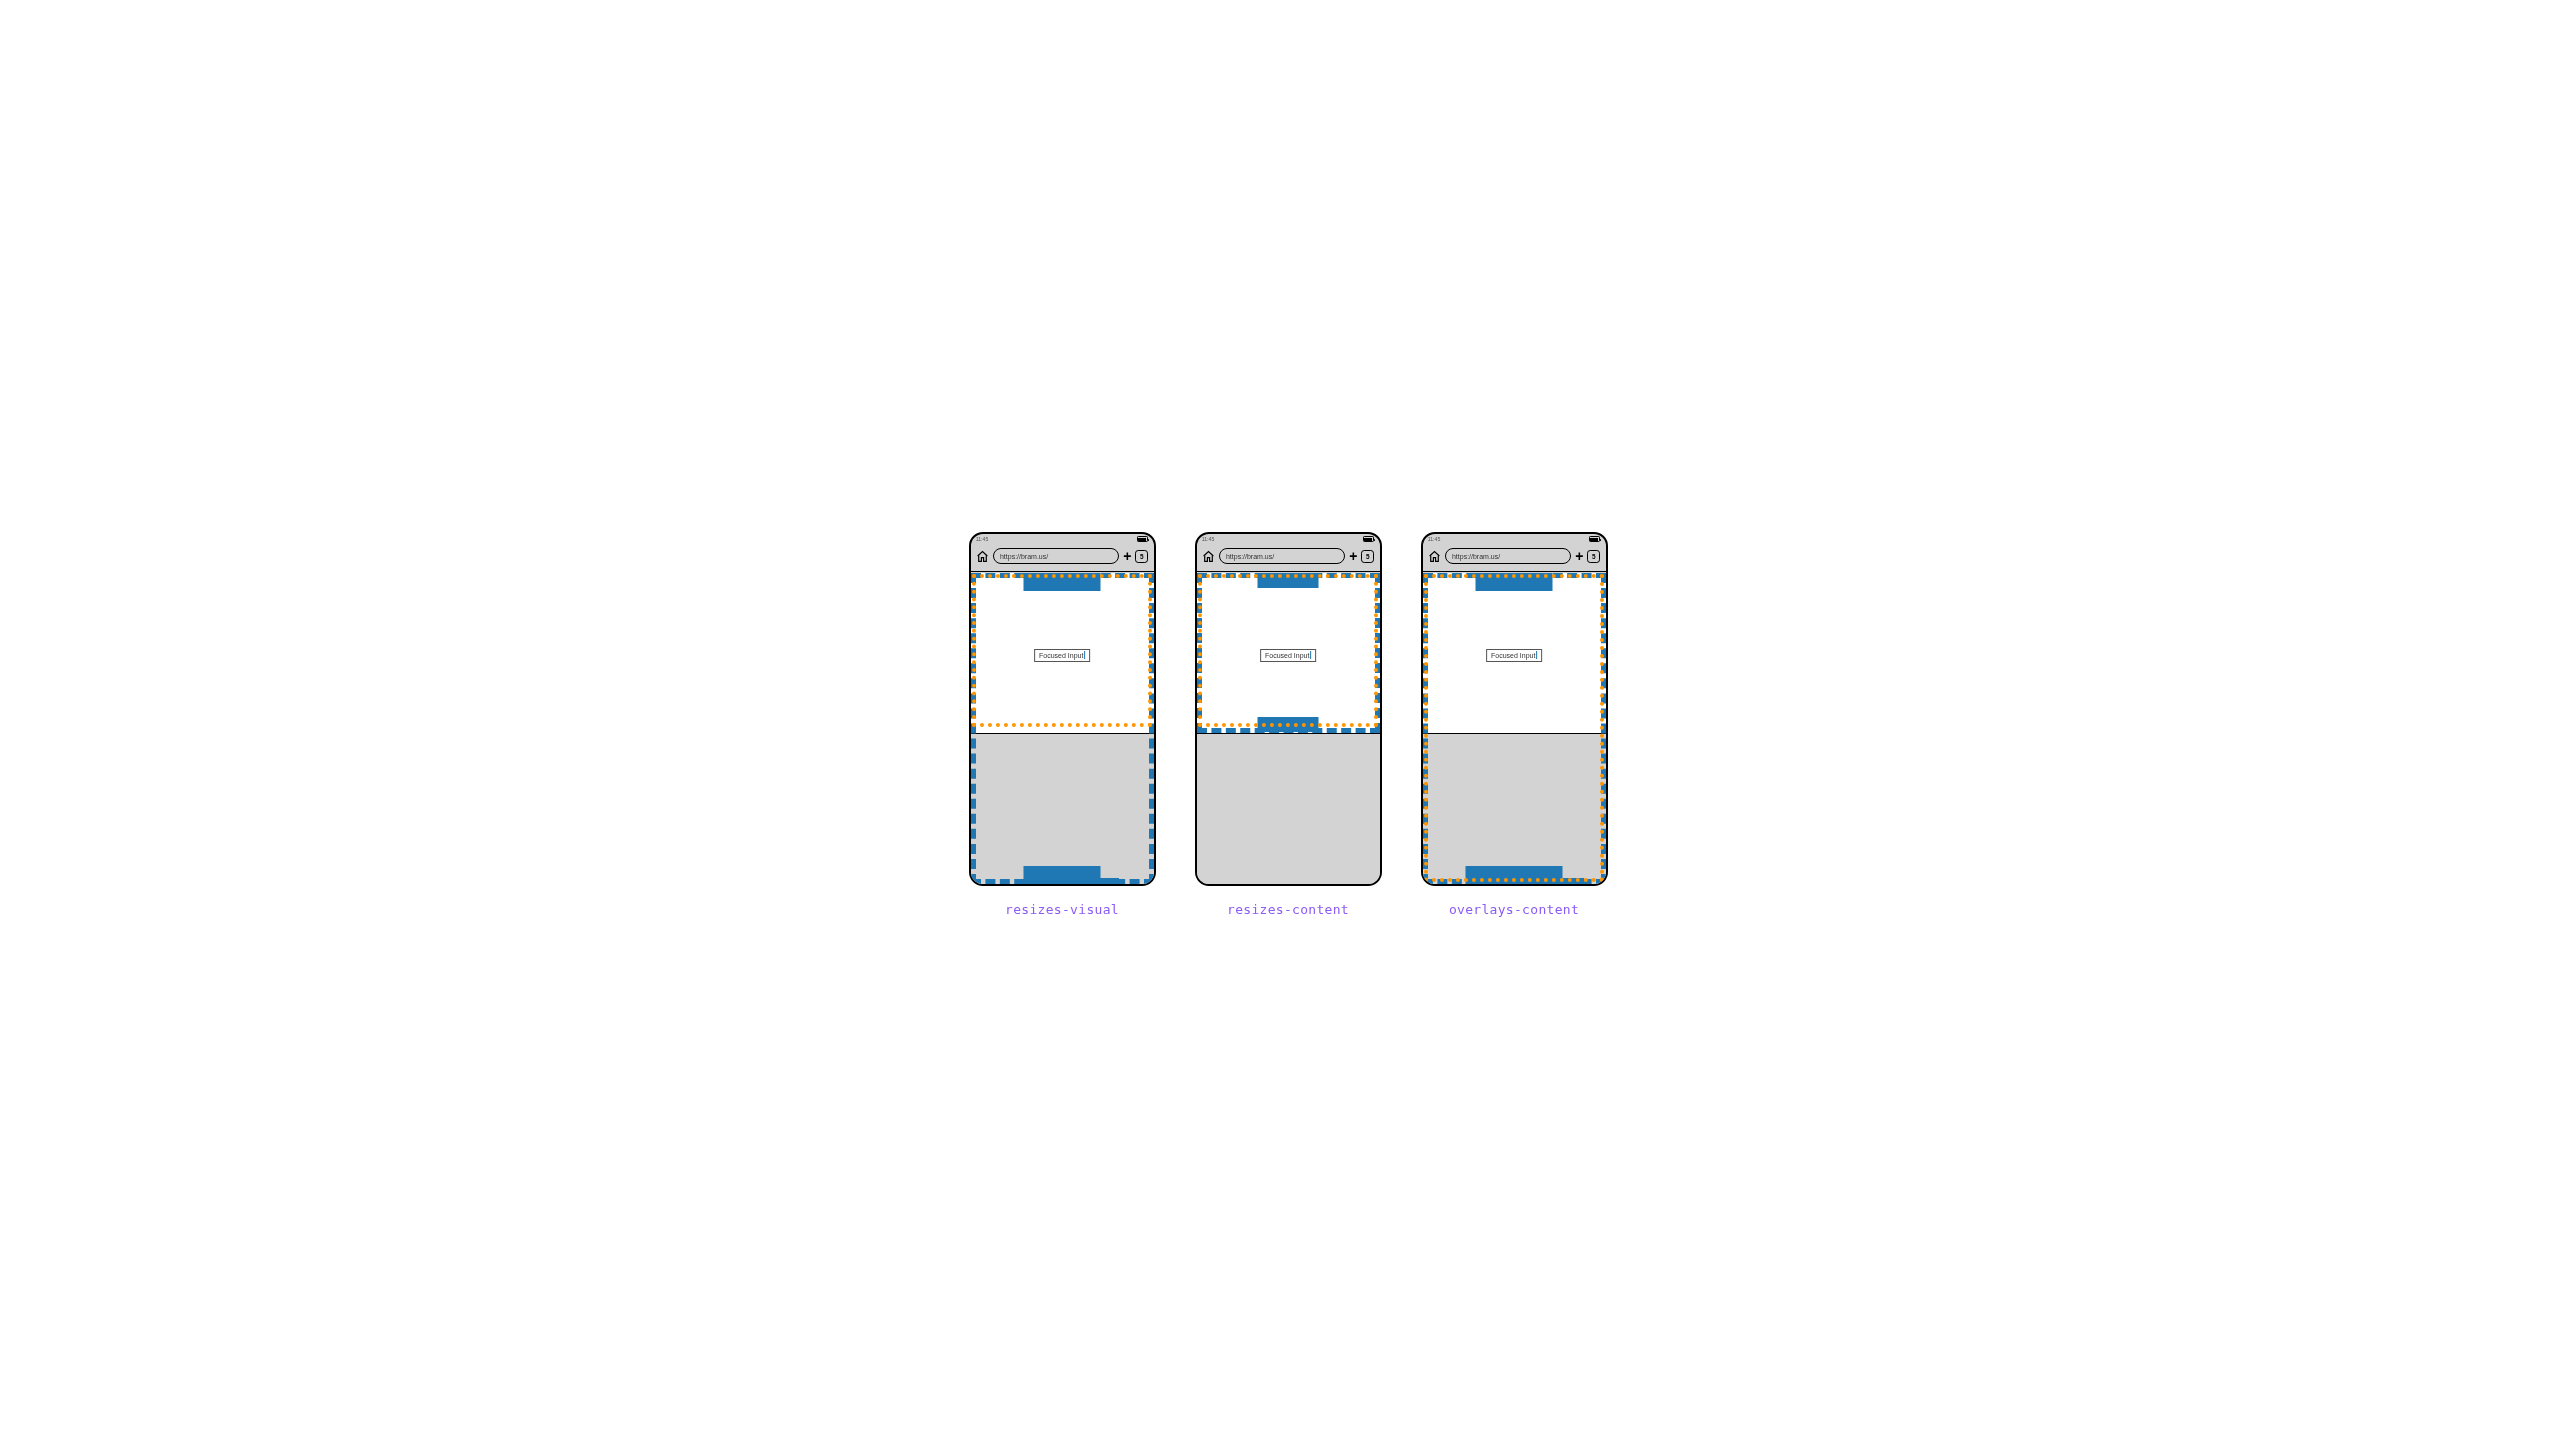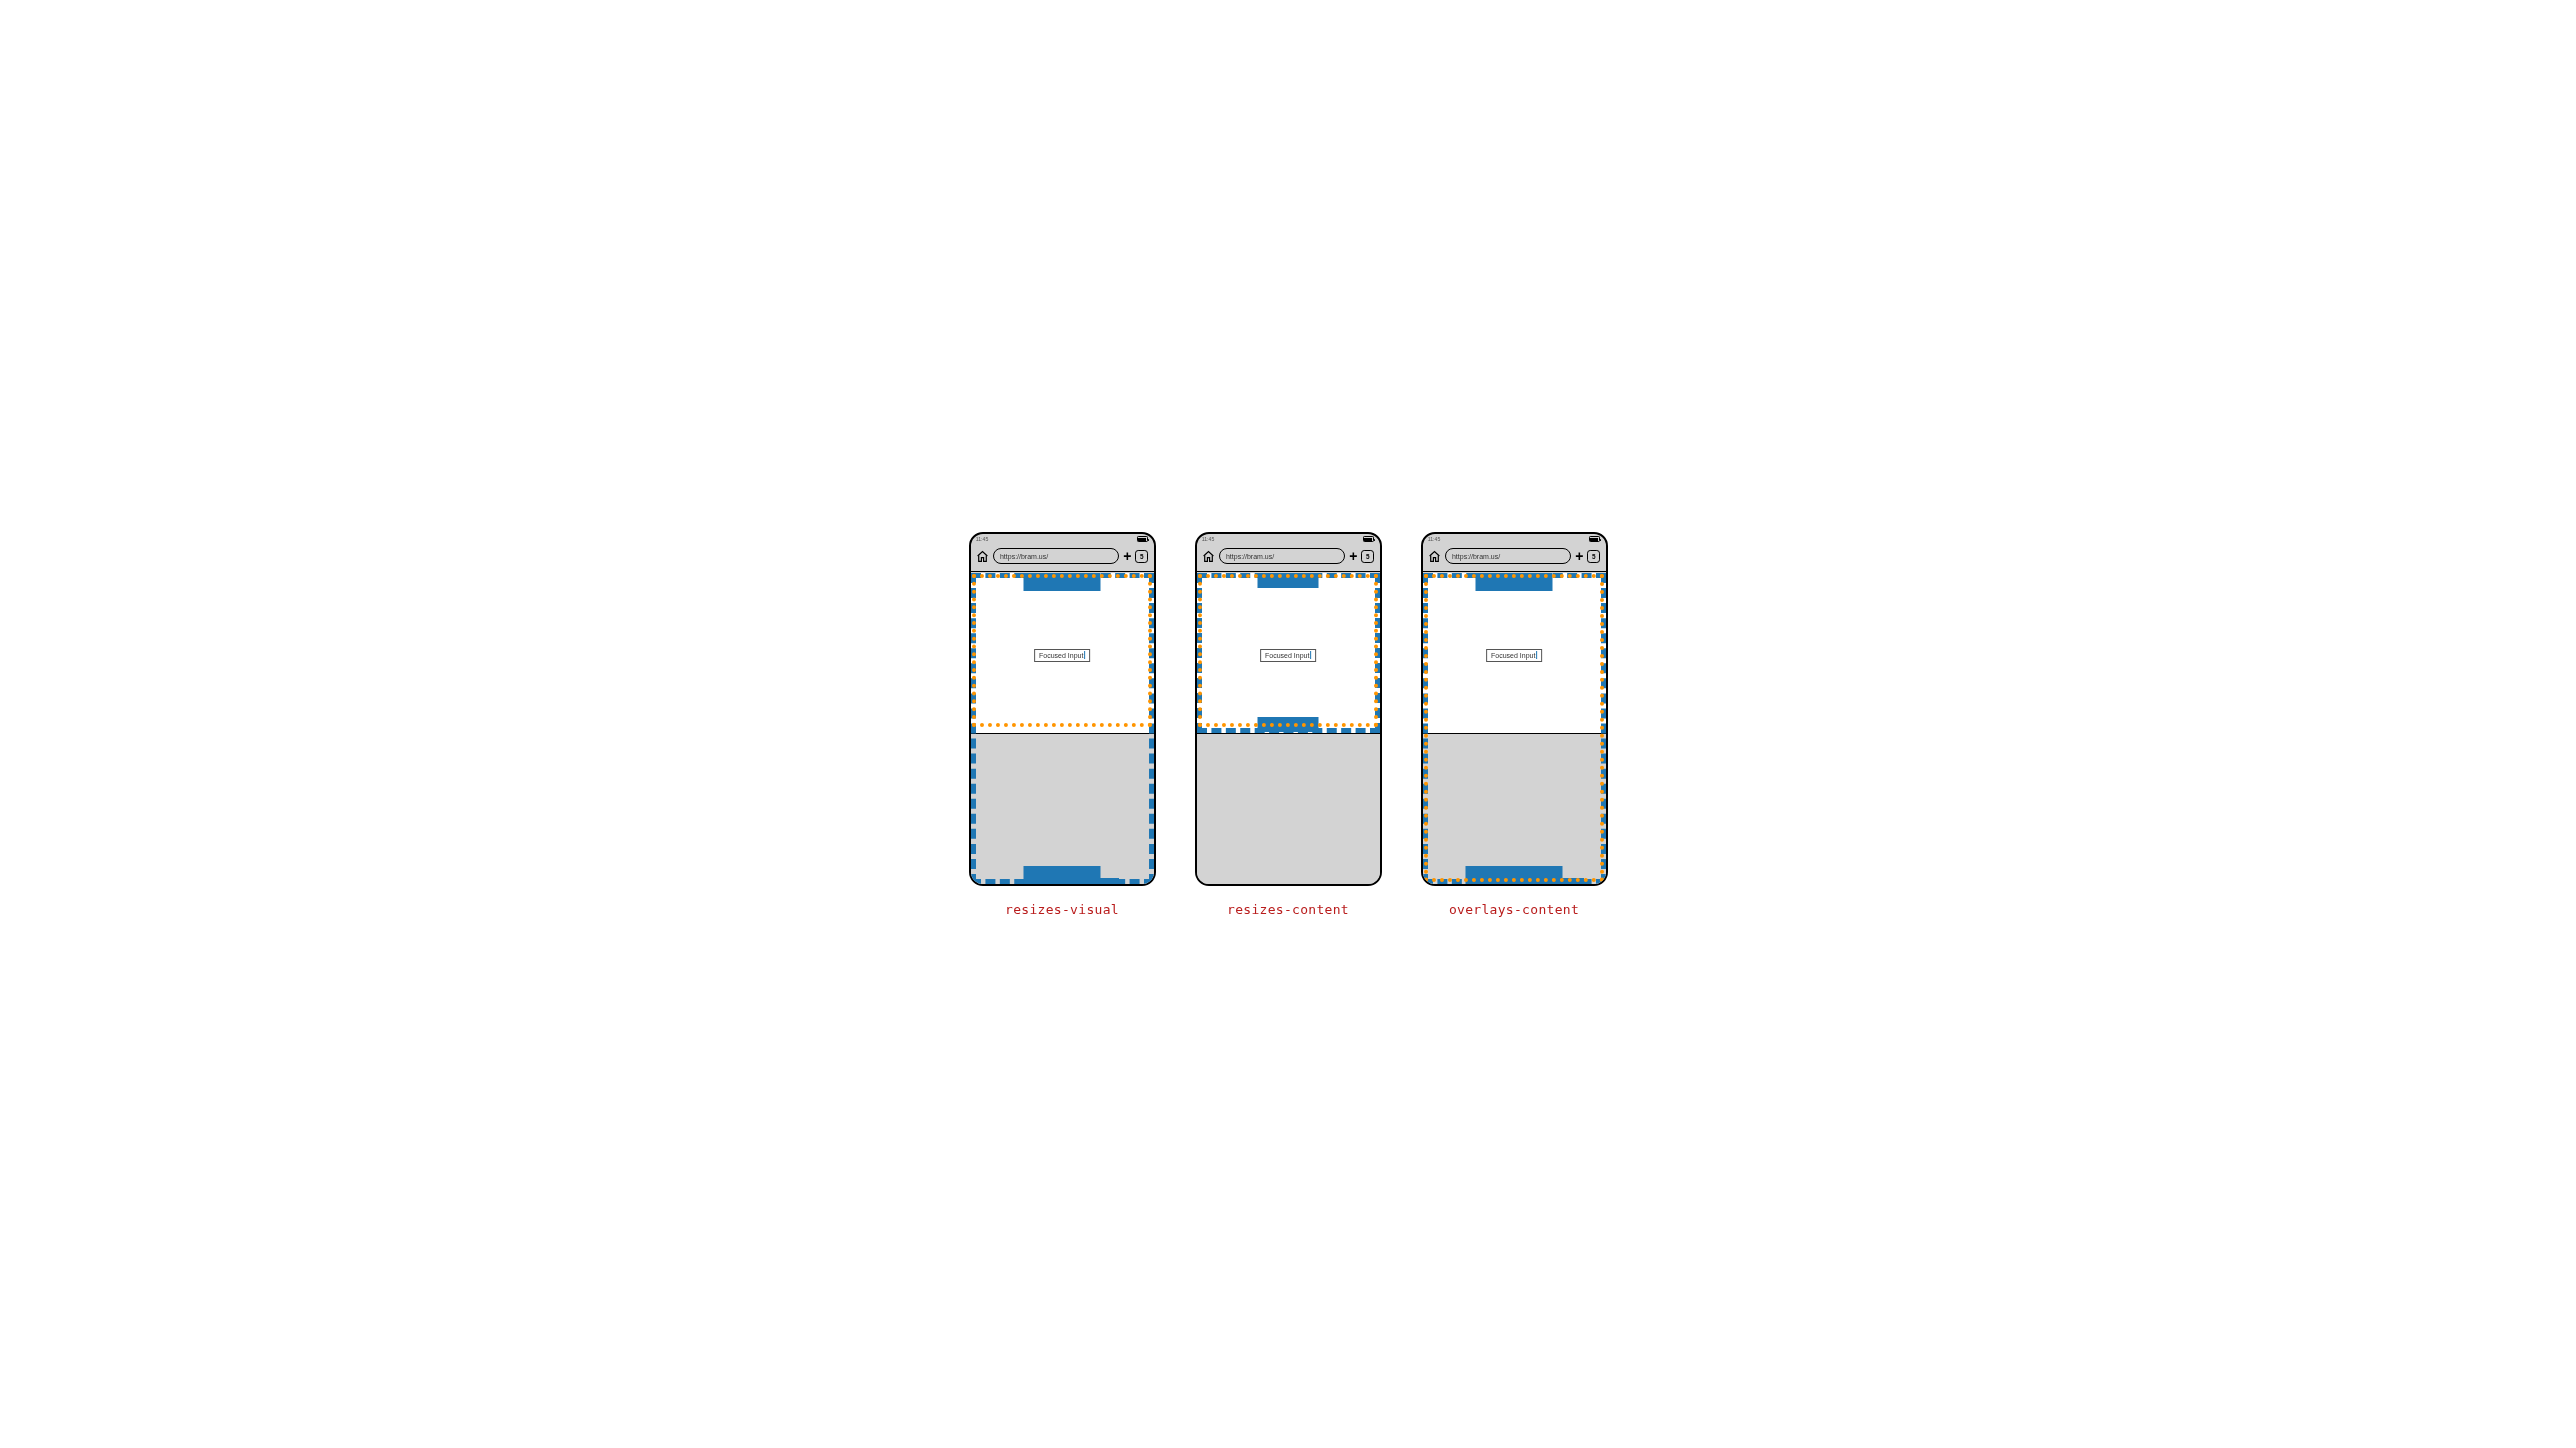--- a/index.html
+++ b/index.html
@@ -166,21 +166,21 @@
     display: inline-block;
     width: 1px;
     height: 7.7px;
     background: #1f77b4;
     margin-left: 0.6px;
   }
   .caption {
     margin-top: 16px;
     font-family: "SFMono-Regular", "Menlo", "Consolas", monospace;
     font-size: 13px;
-    color: #b91c1c;
+    color: #8b5cf6;
     letter-spacing: 0.3px;
   }
 </style>
 </head>
 <body>
 
 <div class="stage">
 
   <div class="panel">
     <div class="phone">

